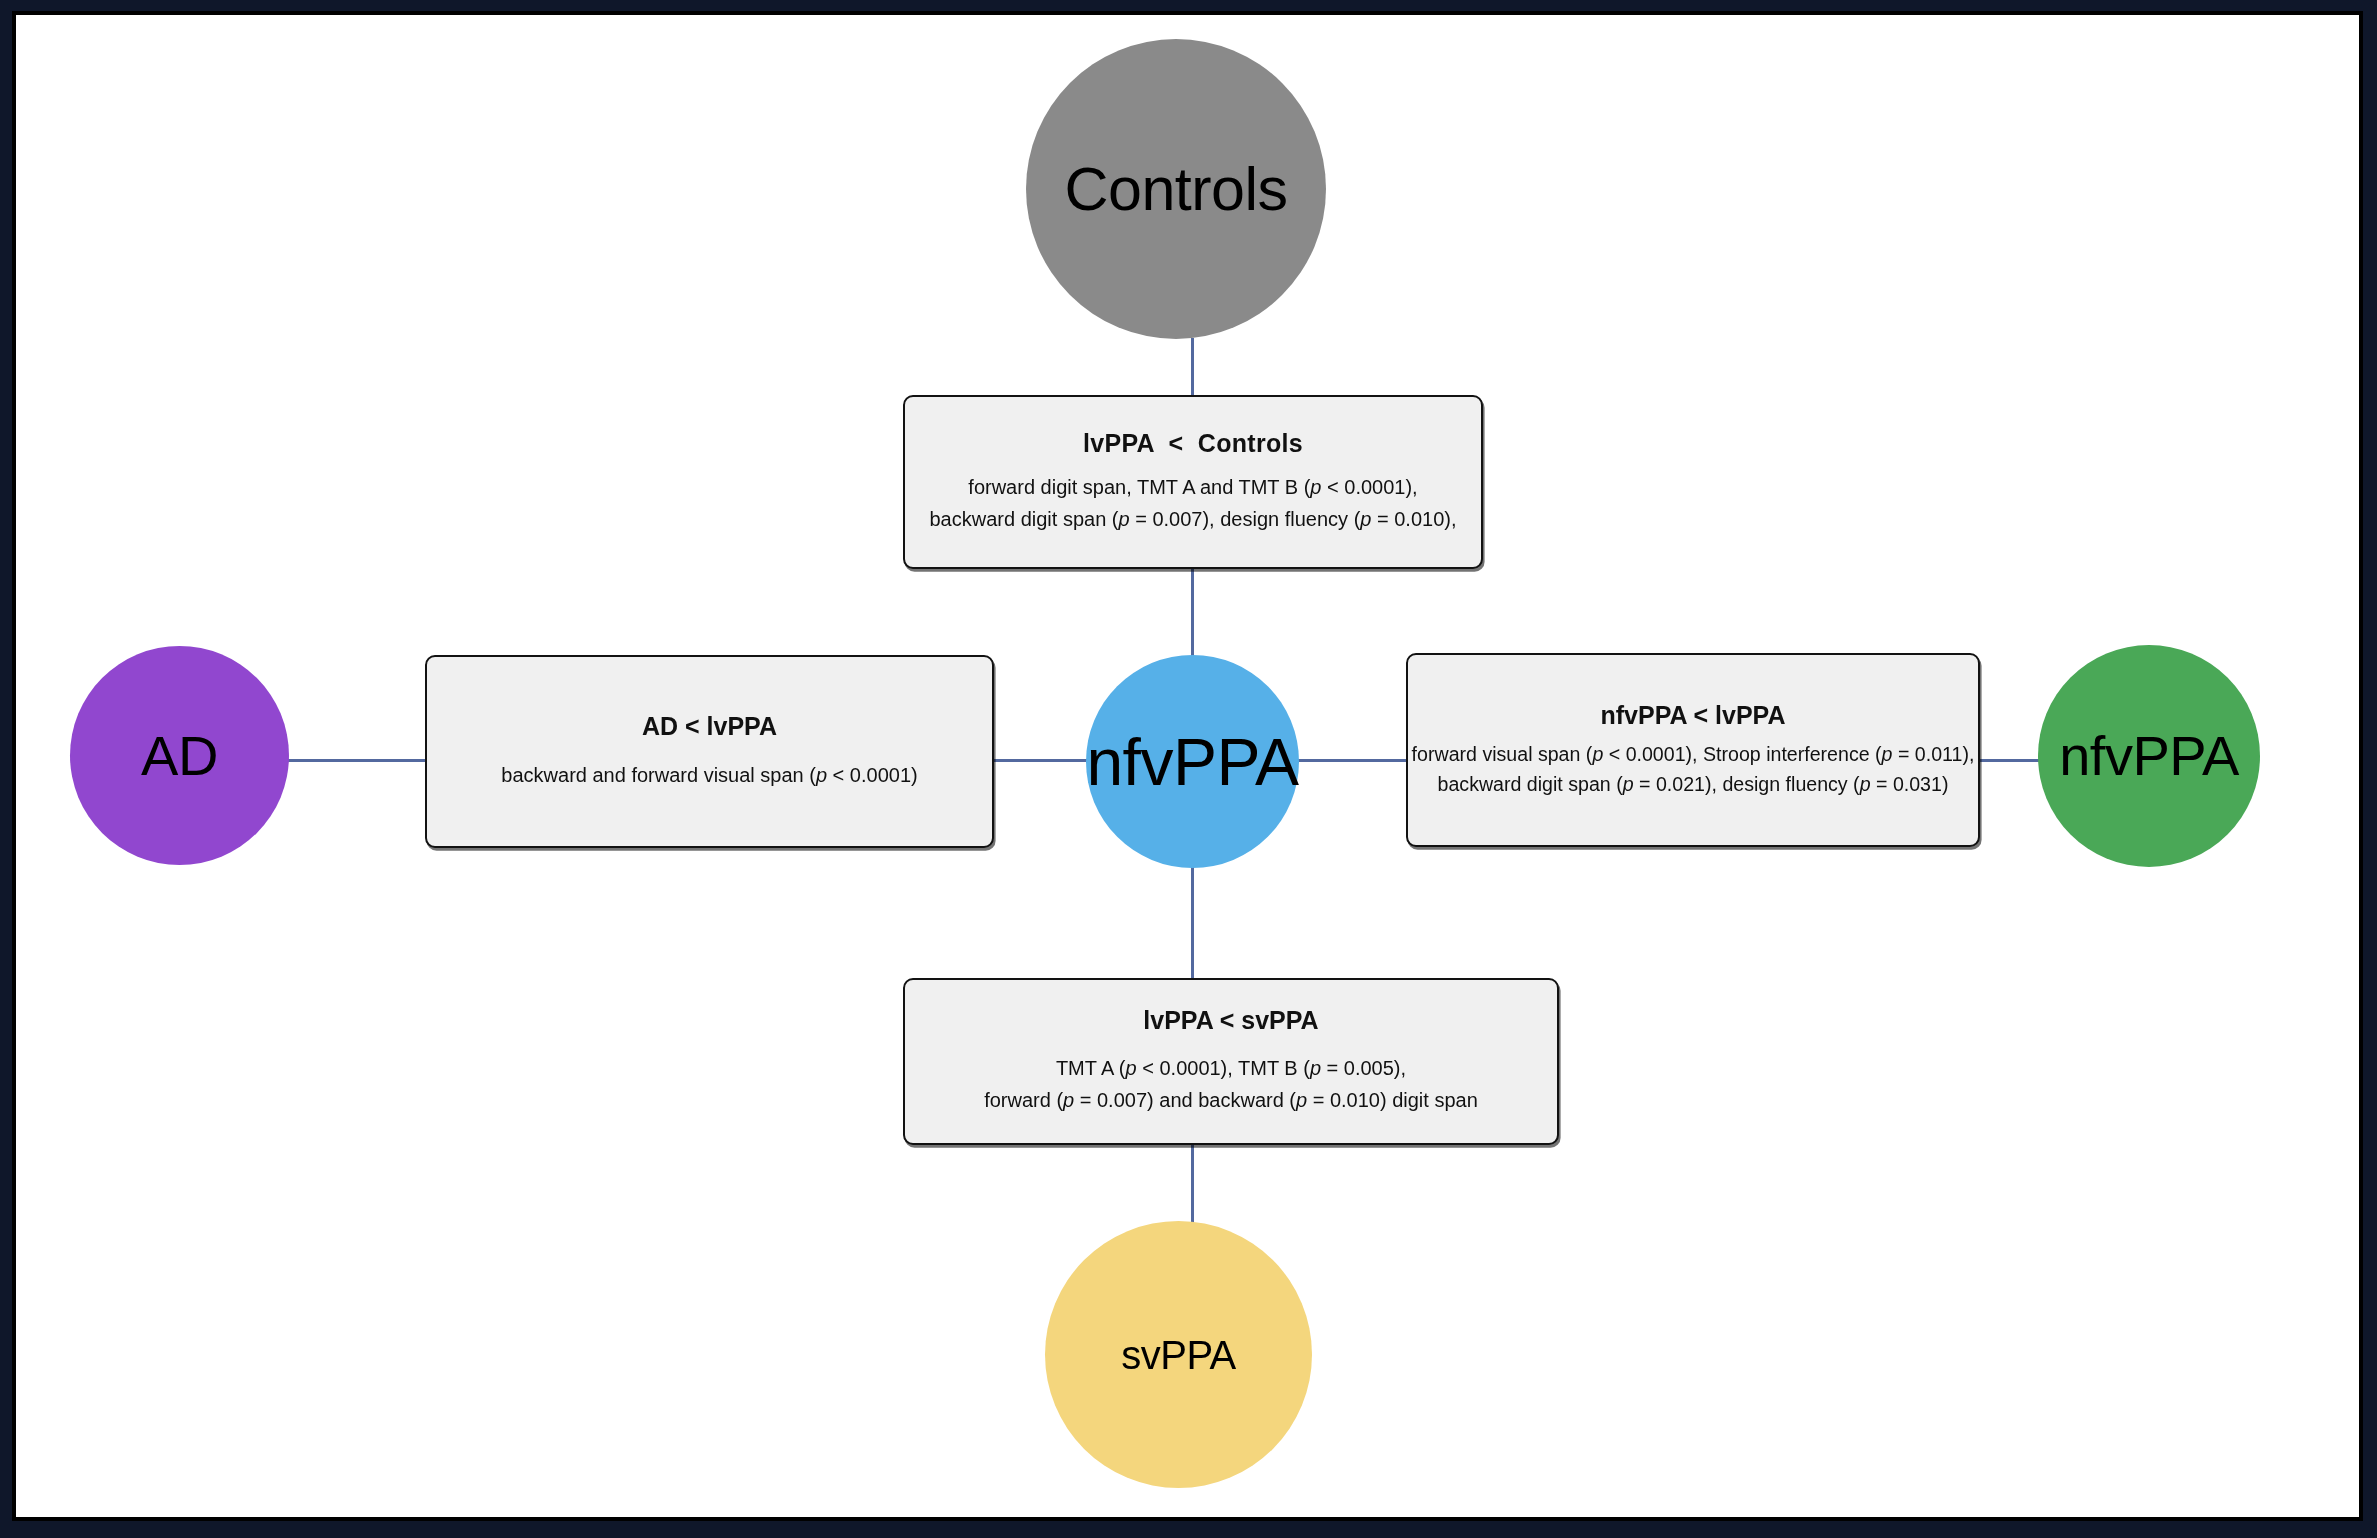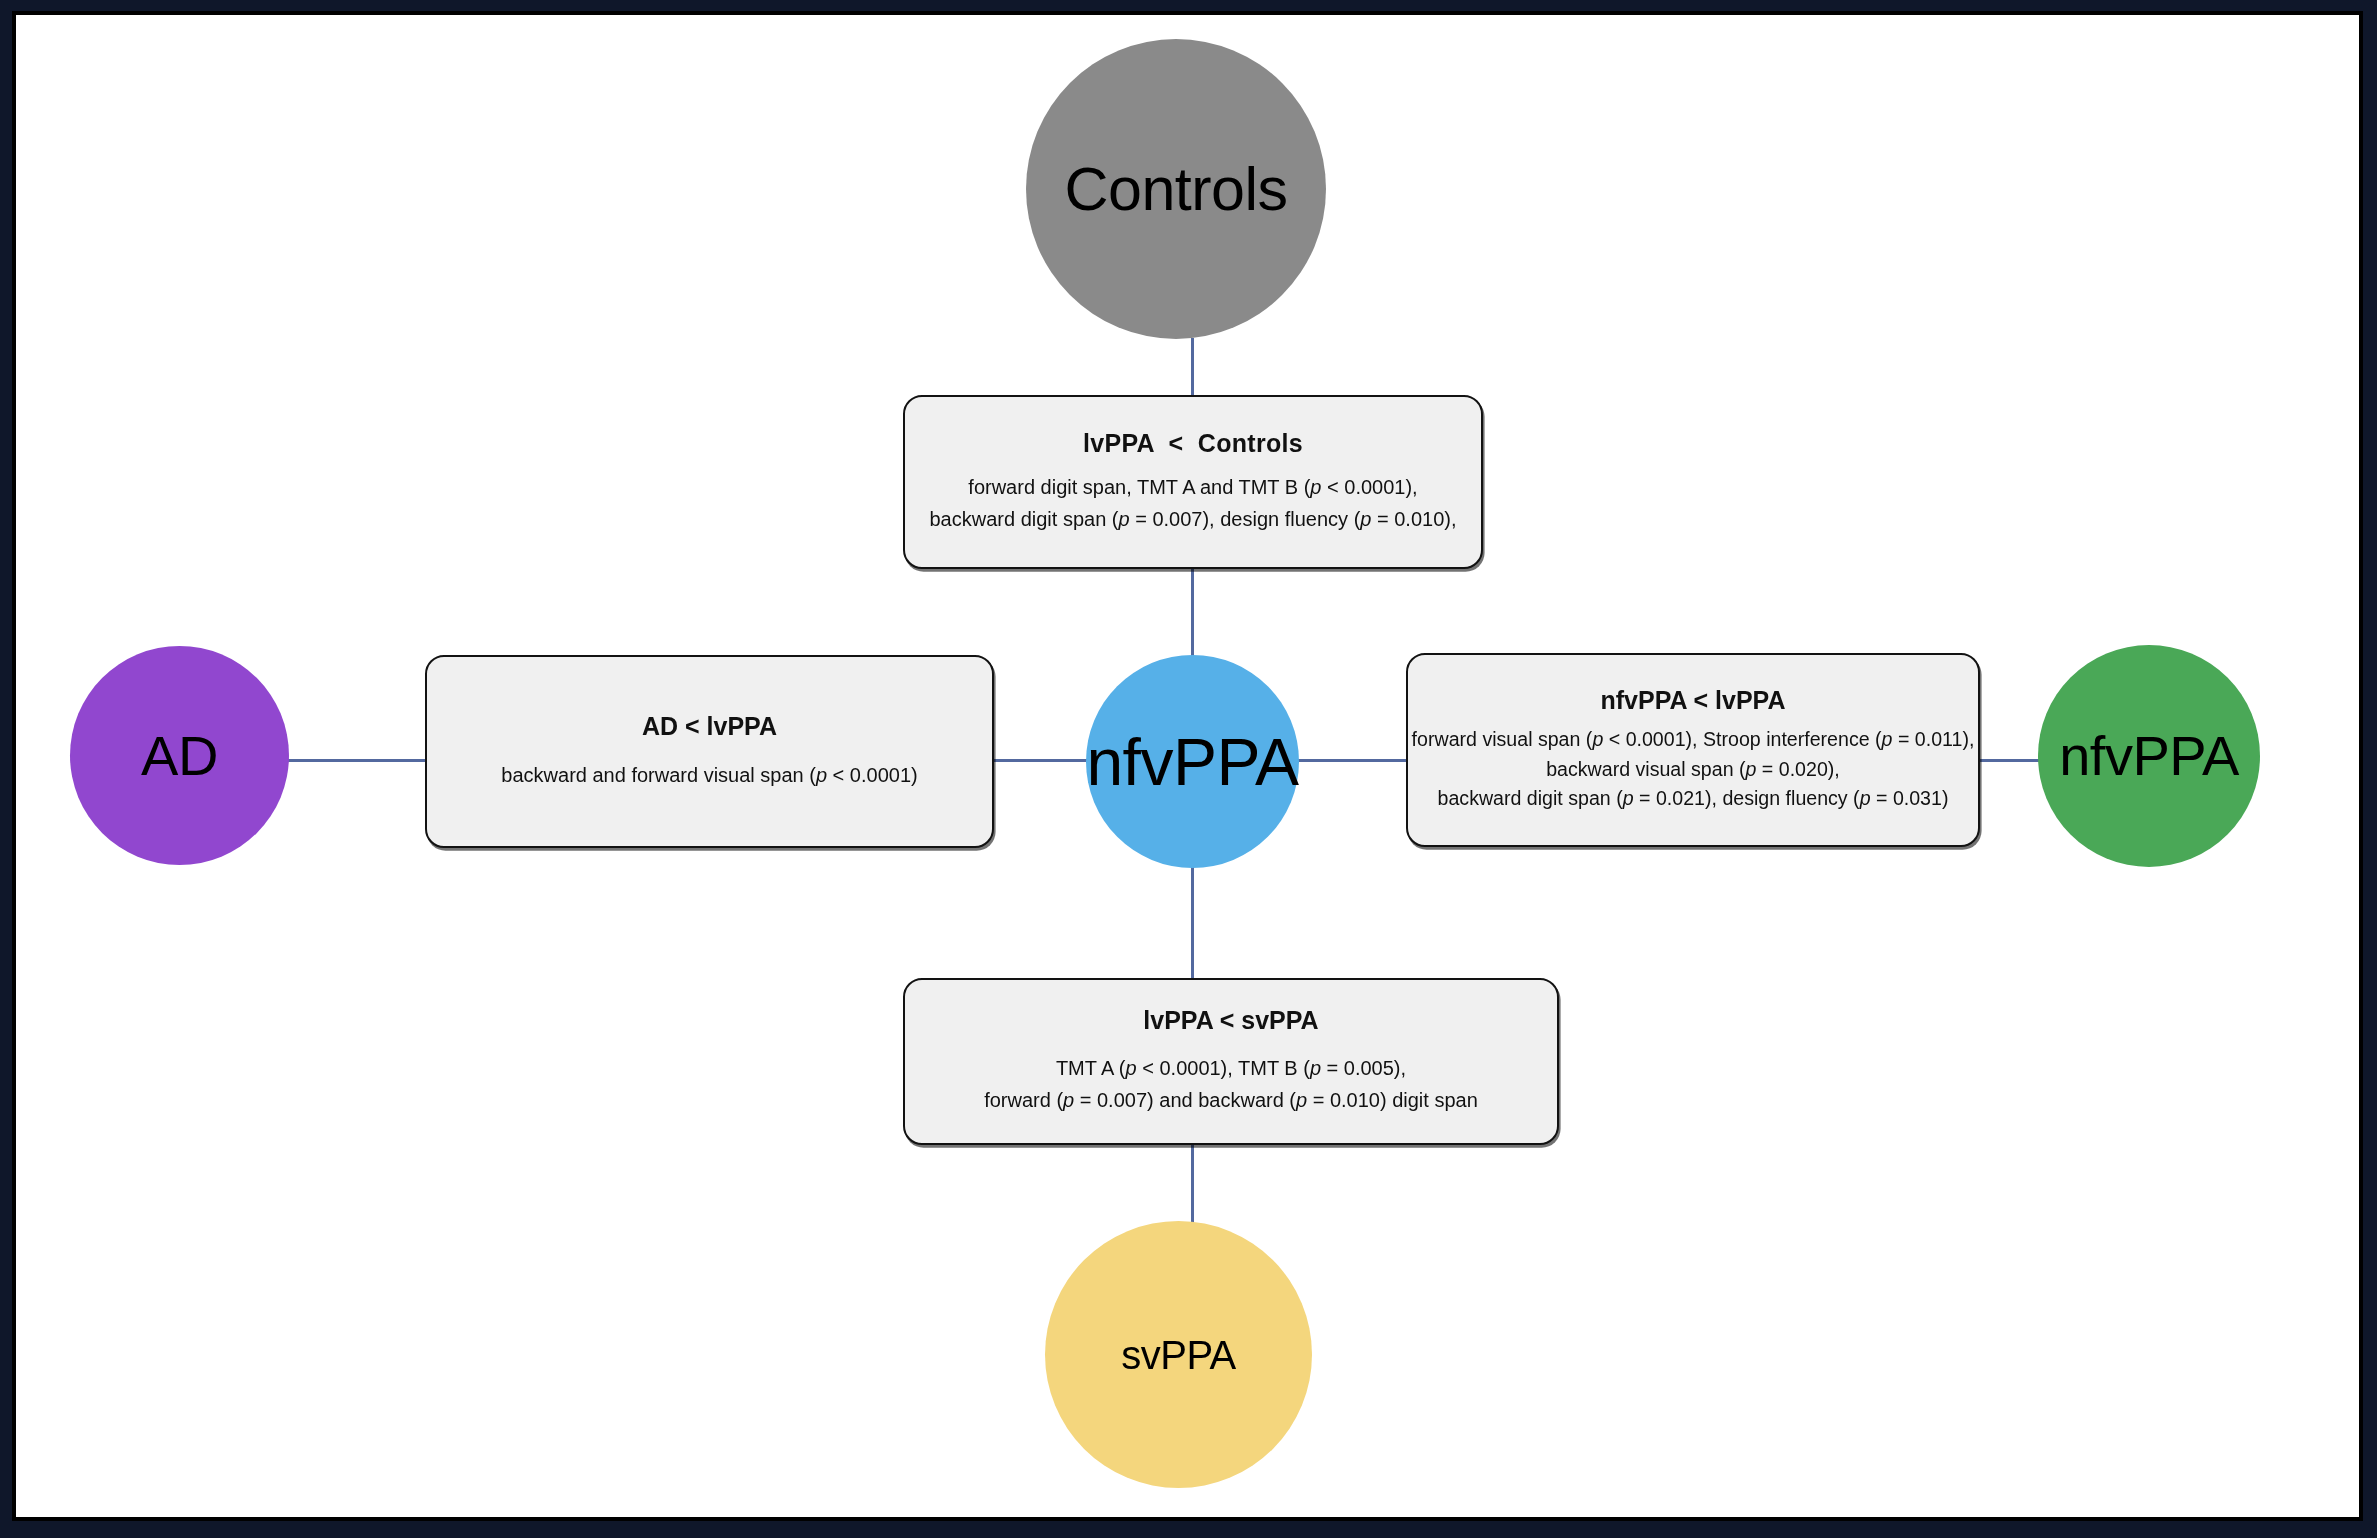--- a/index.html
+++ b/index.html
@@ -83,21 +83,21 @@
     width: 267px; height: 267px;
     background: #f4d67d;
     font-size: 40px;
   }
 
   
   .cmp-box {
     position: absolute;
     background: #f0f0f0;
     border: 2.7px solid #121212;
-    border-radius: 19px;
+    border-radius: 10px;
     box-sizing: border-box;
     box-shadow: 1.6px 2.7px 0 rgba(0,0,0,0.55);
     display: flex;
     flex-direction: column;
     align-items: center;
     justify-content: center;
     padding: 7.6px 14px;
     text-align: center;
     color: #111111;
   }
@@ -173,21 +173,20 @@
     <div class="cmp-title">AD &lt; lvPPA</div>
     <div class="cmp-lines">
       <span class="ln">backward and forward visual span (<em>p</em> &lt; 0.0001)</span>
     </div>
   </div>
 
   <div id="box-right" class="cmp-box">
     <div class="cmp-title">nfvPPA &lt; lvPPA</div>
     <div class="cmp-lines">
       <span class="ln">forward visual span (<em>p</em> &lt; 0.0001), Stroop interference (<em>p</em> = 0.011),</span>
-      <span class="ln">backward visual span (<em>p</em> = 0.020),</span>
       <span class="ln">backward digit span (<em>p</em> = 0.021), design fluency (<em>p</em> = 0.031)</span>
     </div>
   </div>
 
   <div id="box-bottom" class="cmp-box">
     <div class="cmp-title">lvPPA &lt; svPPA</div>
     <div class="cmp-lines">
       <span class="ln">TMT A (<em>p</em> &lt; 0.0001), TMT B (<em>p</em> = 0.005),</span>
       <span class="ln">forward (<em>p</em> = 0.007) and backward (<em>p</em> = 0.010) digit span</span>
     </div>

